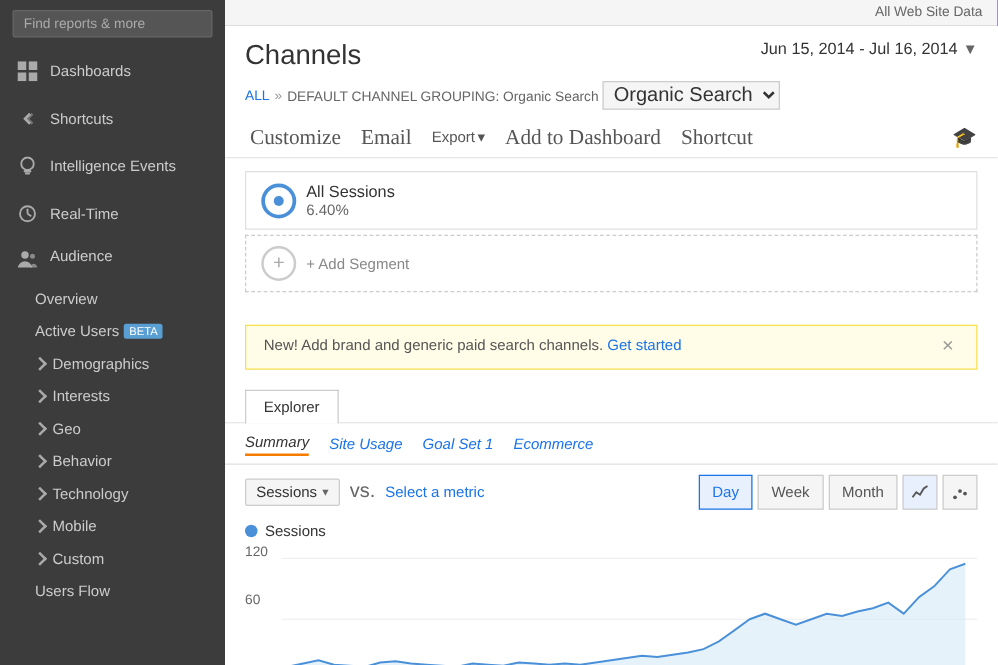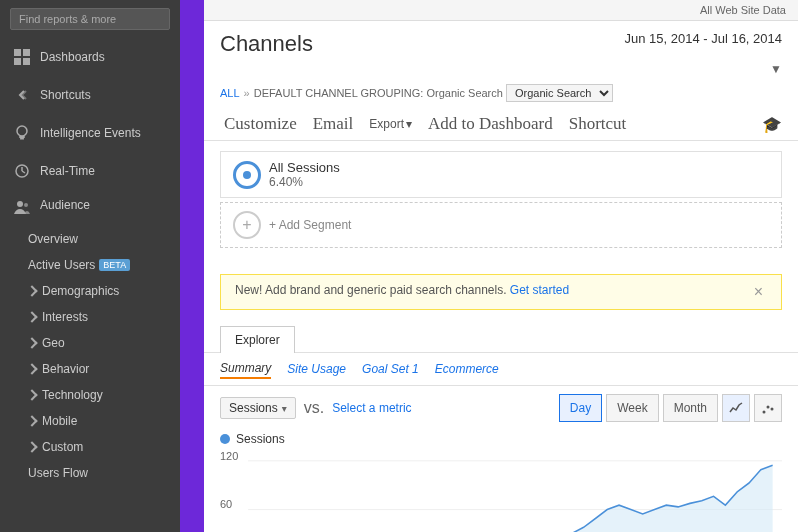--- a/index.html
+++ b/index.html
@@ -96,21 +96,20 @@
       align-items: center;
     }
 
     
     #main {
       flex: 1;
       display: flex;
       flex-direction: column;
       background: #6d28d9;
       overflow: hidden;
-      padding-left: 24px;
     }
     #top-bar {
       background: #f5f5f5;
       border-bottom: 1px solid #ddd;
       padding: 4px 12px;
       display: flex;
       justify-content: flex-end;
       align-items: center;
       font-size: 11px;
       color: #666;
@@ -134,42 +133,41 @@
     .page-title {
       font-size: 22px;
       font-weight: 400;
       color: #333;
     }
     .date-range {
       font-size: 13px;
       color: #333;
       display: flex;
       align-items: flex-end;
-      gap: 16px;
-      flex-direction: column;
+      gap: 4px;
     }
     .date-range-arrow {
       color: #666;
       font-size: 12px;
     }
 
     .breadcrumb {
       padding: 2px 16px 6px 16px;
       font-size: 11px;
       color: #666;
       display: flex;
       align-items: center;
       gap: 4px;
     }
     .breadcrumb a { color: #1a73e8; text-decoration: none; }
     .breadcrumb-sep { color: #999; }
     .channel-select {
       background: #f5f5f5;
       border: 1px solid #ccc;
-      font-size: 11px;
+      font-size: 16px;
       padding: 1px 4px;
       color: #333;
     }
 
     .toolbar {
       padding: 4px 16px;
       display: flex;
       align-items: center;
       gap: 8px;
       border-bottom: 1px solid #e0e0e0;
@@ -599,21 +597,21 @@
       </div>
     </div>
 
     <div class="chart-legend">
       <div class="legend-dot"></div>
       <span>Sessions</span>
     </div>
 
     <div class="chart-wrapper">
       <span class="y-axis-label" style="top:0;">120</span>
-      <span class="y-axis-label" style="top:48px;">60</span>
+      <span class="y-axis-label" style="top:38px;">60</span>
       <svg class="chart-svg" id="chart-svg" viewBox="0 0 600 120" preserveAspectRatio="none">
 
         <line x1="30" y1="10" x2="600" y2="10" stroke="#e0e0e0" stroke-width="0.5"></line>
         <line x1="30" y1="55" x2="600" y2="55" stroke="#e0e0e0" stroke-width="0.5"></line>
         <line x1="30" y1="100" x2="600" y2="100" stroke="#e0e0e0" stroke-width="0.5"></line>
 
         <path id="chart-area" fill="#d4eaf7" opacity="0.6" d="M 35 100 L 35 90.18181818181819 L 47.61363636363636 87.72727272727273 L 60.22727272727273 85.27272727272728 L 72.8409090909091 88.54545454545455 L 85.45454545454545 89.36363636363636 L 98.06818181818181 90.18181818181819 L 110.68181818181817 86.9090909090909 L 123.29545454545455 86.0909090909091 L 135.9090909090909 87.72727272727273 L 148.52272727272728 88.54545454545455 L 161.13636363636363 89.36363636363636 L 173.75 90.18181818181819 L 186.36363636363635 87.72727272727273 L 198.97727272727275 88.54545454545455 L 211.5909090909091 89.36363636363636 L 224.20454545454544 86.9090909090909 L 236.8181818181818 87.72727272727273 L 249.4318181818182 88.54545454545455 L 262.04545454545456 87.72727272727273 L 274.6590909090909 88.54545454545455 L 287.27272727272725 86.9090909090909 L 299.8863636363636 85.27272727272728 L 312.5 83.63636363636364 L 325.1136363636364 82 L 337.7272727272727 82.81818181818181 L 350.3409090909091 81.18181818181819 L 362.9545454545455 79.54545454545455 L 375.5681818181818 77.0909090909091 L 388.1818181818182 71.36363636363636 L 400.7954545454545 63.18181818181818 L 413.4090909090909 55 L 426.0227272727273 50.909090909090914 L 438.6363636363636 55 L 451.25 59.09090909090909 L 463.8636363636364 55 L 476.4772727272727 50.909090909090914 L 489.0909090909091 52.54545454545455 L 501.7045454545455 49.27272727272727 L 514.3181818181818 46.81818181818181 L 526.9318181818182 42.72727272727273 L 539.5454545454545 50.909090909090914 L 552.1590909090909 38.63636363636364 L 564.7727272727273 30.454545454545453 L 577.3863636363636 18.181818181818187 L 590 14.090909090909093 L 590 100 Z"></path>
 
         <path id="chart-line" fill="none" stroke="#4a90d9" stroke-width="1.5" d="M 35 90.18181818181819 L 47.61363636363636 87.72727272727273 L 60.22727272727273 85.27272727272728 L 72.8409090909091 88.54545454545455 L 85.45454545454545 89.36363636363636 L 98.06818181818181 90.18181818181819 L 110.68181818181817 86.9090909090909 L 123.29545454545455 86.0909090909091 L 135.9090909090909 87.72727272727273 L 148.52272727272728 88.54545454545455 L 161.13636363636363 89.36363636363636 L 173.75 90.18181818181819 L 186.36363636363635 87.72727272727273 L 198.97727272727275 88.54545454545455 L 211.5909090909091 89.36363636363636 L 224.20454545454544 86.9090909090909 L 236.8181818181818 87.72727272727273 L 249.4318181818182 88.54545454545455 L 262.04545454545456 87.72727272727273 L 274.6590909090909 88.54545454545455 L 287.27272727272725 86.9090909090909 L 299.8863636363636 85.27272727272728 L 312.5 83.63636363636364 L 325.1136363636364 82 L 337.7272727272727 82.81818181818181 L 350.3409090909091 81.18181818181819 L 362.9545454545455 79.54545454545455 L 375.5681818181818 77.0909090909091 L 388.1818181818182 71.36363636363636 L 400.7954545454545 63.18181818181818 L 413.4090909090909 55 L 426.0227272727273 50.909090909090914 L 438.6363636363636 55 L 451.25 59.09090909090909 L 463.8636363636364 55 L 476.4772727272727 50.909090909090914 L 489.0909090909091 52.54545454545455 L 501.7045454545455 49.27272727272727 L 514.3181818181818 46.81818181818181 L 526.9318181818182 42.72727272727273 L 539.5454545454545 50.909090909090914 L 552.1590909090909 38.63636363636364 L 564.7727272727273 30.454545454545453 L 577.3863636363636 18.181818181818187 L 590 14.090909090909093"></path>
       </svg>

